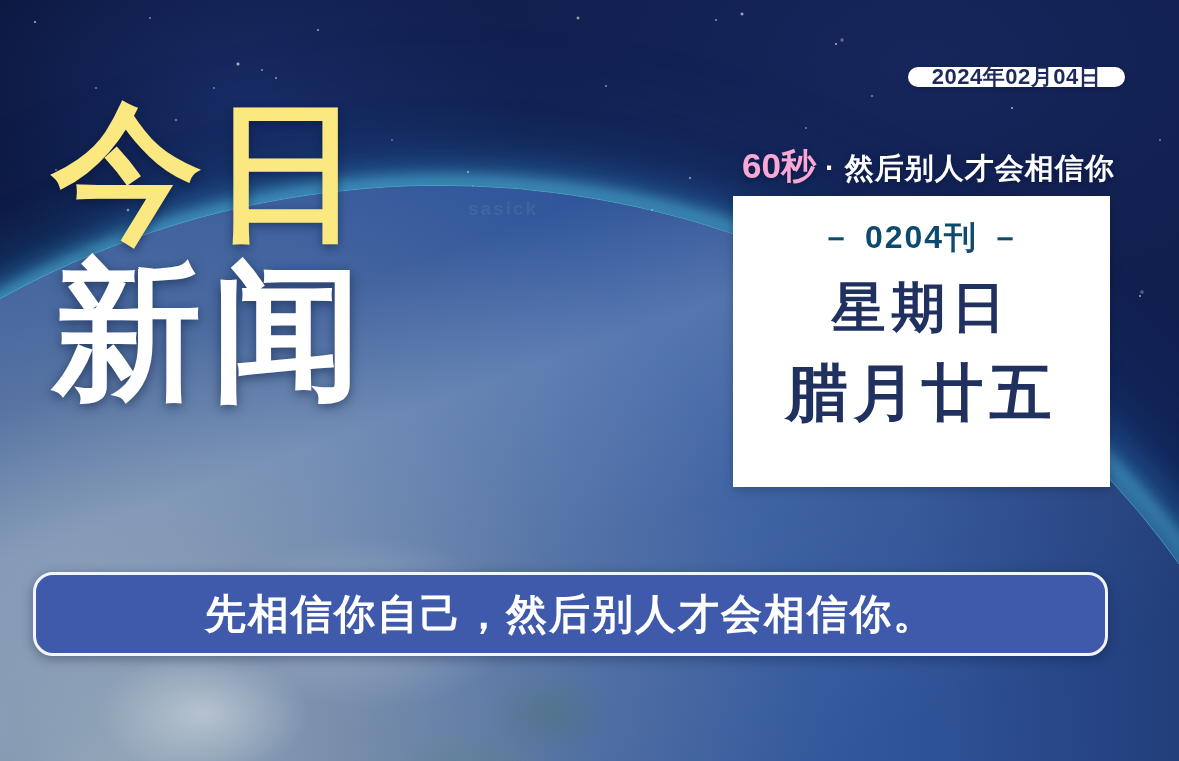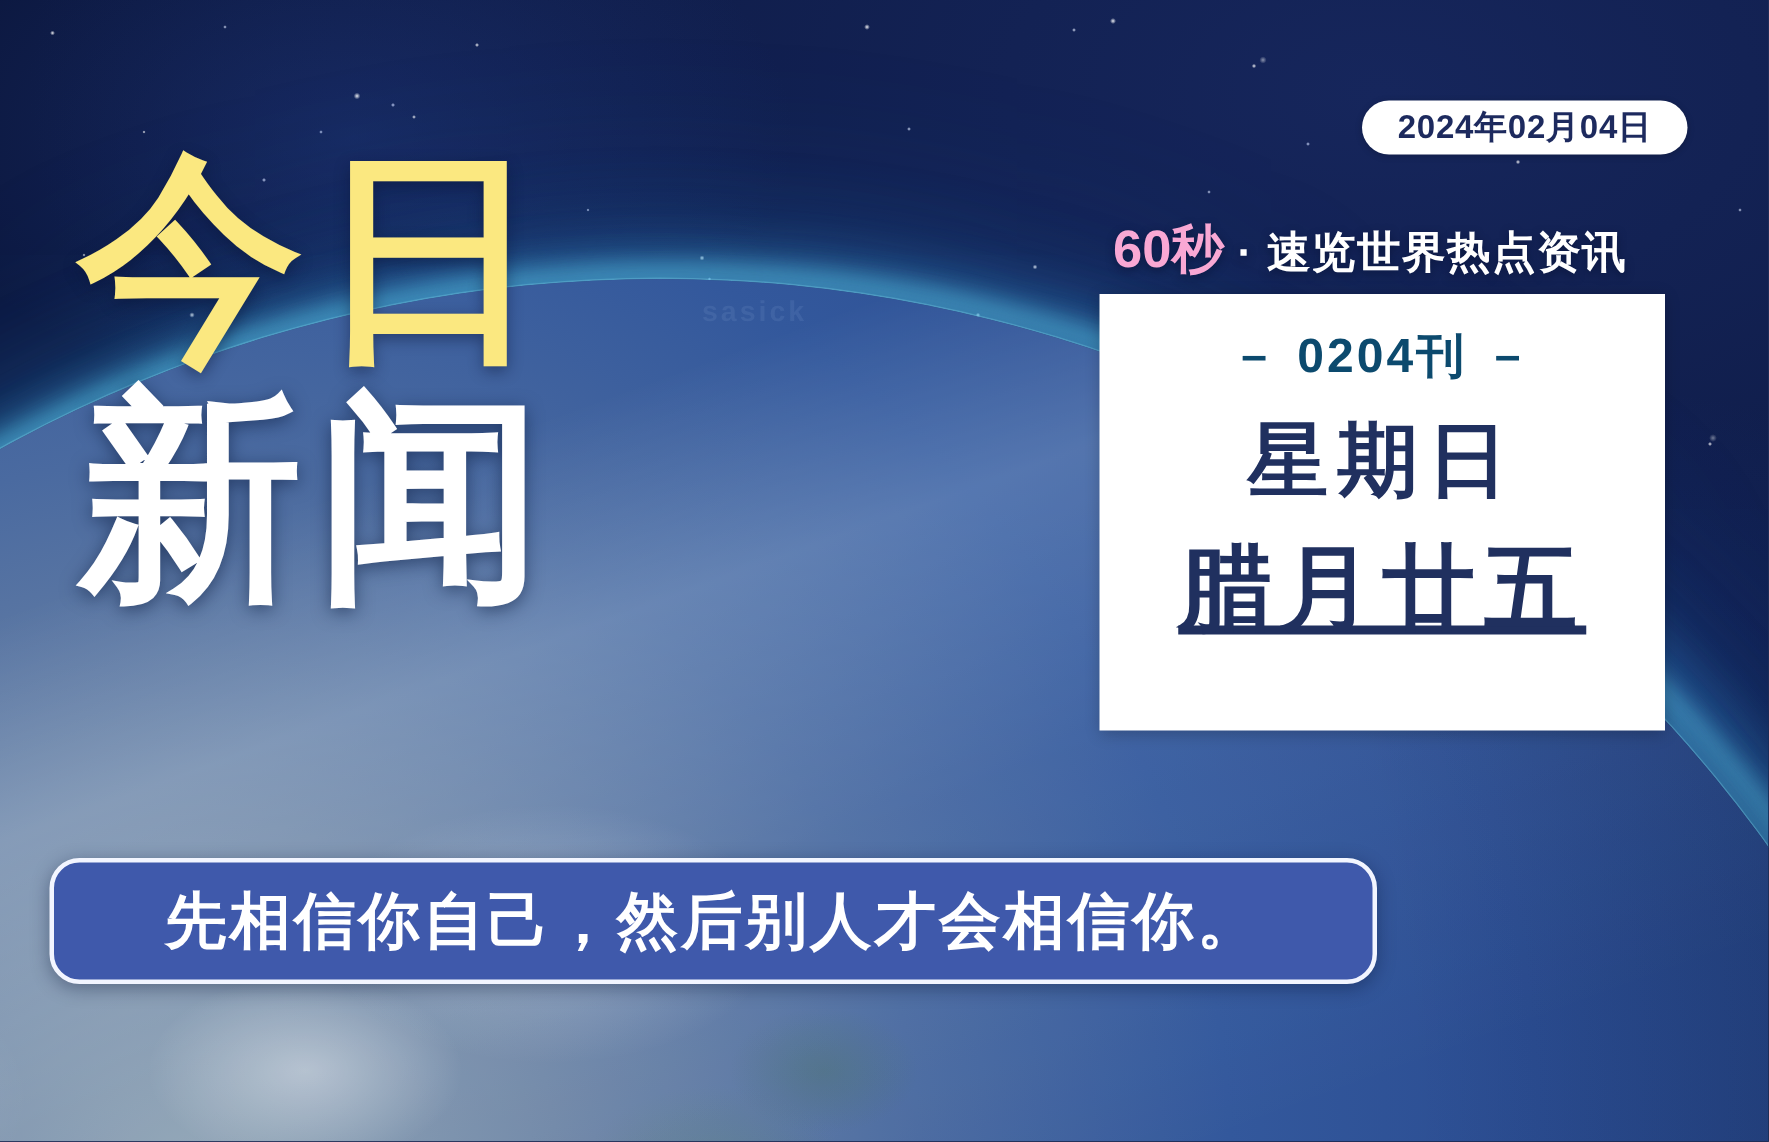--- a/index.html
+++ b/index.html
@@ -183,21 +183,21 @@
     font-weight: 700;
     user-select: none;
   }
 
   
   .date-pill {
     position: absolute;
     left: 908px;
     top: 67px;
     width: 217px;
-    height: 36px;
+    height: 20px;
     background: #ffffff;
     border-radius: 18px;
     display: flex;
     align-items: center;
     justify-content: center;
     box-shadow: 0 1px 5px rgba(0,0,0,.22);
   }
   .date-pill span {
     color: #1d2a5e;
     font-size: 22px;
@@ -286,29 +286,28 @@
     letter-spacing: 6px;
     line-height: 1;
   }
   .info-card .lunar {
     margin-top: 28px;
     color: #20305f;
     font-size: 62px;
     font-weight: 900;
     letter-spacing: 6px;
     line-height: 1;
-    text-decoration: underline;
   }
 
   
   .quote-banner {
     position: absolute;
     left: 33px;
     top: 572px;
-    width: 885px;
+    width: 1075px;
     height: 84px;
     background: #3f59ab;
     border: 3px solid #f2f5ff;
     border-radius: 20px;
     display: flex;
     align-items: center;
     justify-content: center;
     box-sizing: border-box;
     box-shadow: 0 3px 12px rgba(5,15,45,.35);
   }
@@ -344,21 +343,21 @@
     <span>2024年02月04日</span>
   </div>
 
   <div class="headline">
     <div class="line1">今日</div>
     <div class="line2">新闻</div>
   </div>
 
   <div class="tagline">
     <span class="secs">60秒</span>
-    <span class="rest">· 速览世界热点资讯</span>
+    <span class="rest">· 然后别人才会相信你</span>
   </div>
 
   <div class="info-card">
     <div class="issue">－ 0204刊 －</div>
     <div class="weekday">星期日</div>
     <div class="lunar">腊月廿五</div>
   </div>
 
   <div class="quote-banner">
     <span>先相信你自己，然后别人才会相信你。</span>

